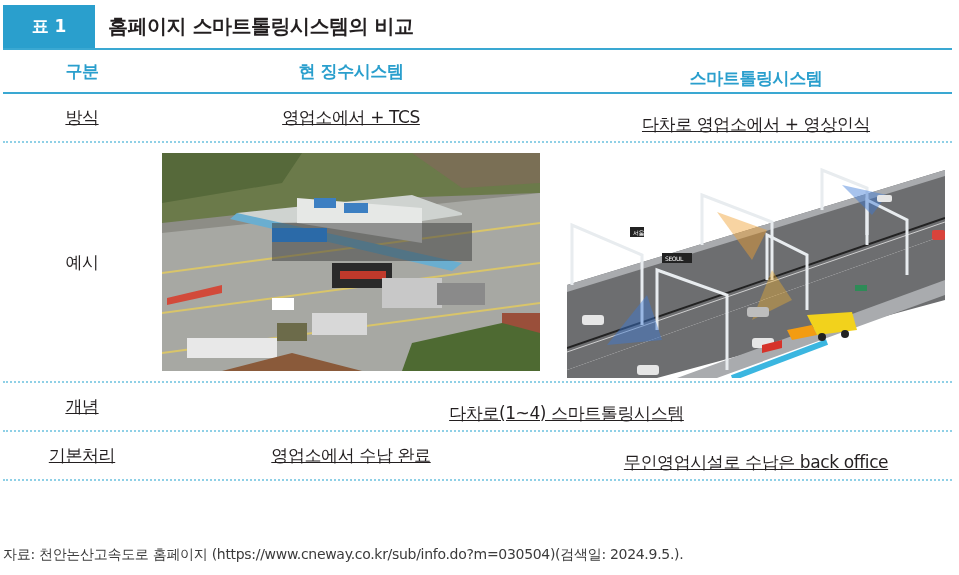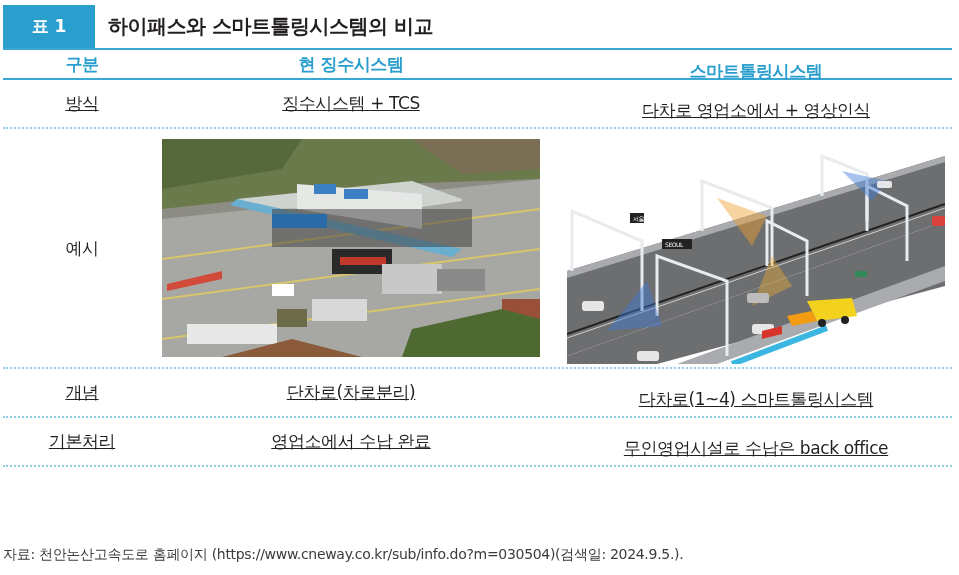--- a/index.html
+++ b/index.html
@@ -9,48 +9,48 @@
     .title-badge { position:absolute; left:3px; top:0; width:92px; height:43px; background:#2a9fcd;
                    color:#fff; font-weight:bold; font-size:17px; display:flex; align-items:center; justify-content:center; }
     .title-text { position:absolute; left:108px; top:0; height:43px; display:flex; align-items:center;
                   font-size:20px; font-weight:bold; color:#231f20; letter-spacing:-0.5px; }
     .table { position:absolute; left:3px; top:48px; width:949px; }
     .row { display:flex; align-items:center; width:100%; box-sizing:border-box; }
     .cell { text-align:center; font-size:17px; letter-spacing:-0.4px; }
     .c1 { width:158px; }
     .c2 { width:378px; margin-left:1px;text-align:center; }
     .c3 { flex:1; padding-left:20px;margin-top:14px; }
-    .header { height:32px; border-top:2px solid #3aa8d2; border-bottom:2px solid #3aa8d2; }
+    .header { height:46px; border-top:2px solid #3aa8d2; border-bottom:2px solid #3aa8d2; }
     .header .cell { color:#2a9fcd; font-weight:bold; font-size:17px; }
     .r-short { height:49px;text-decoration:underline; }
     .dotted { border-bottom:2px dotted #8fd0e6; }
     .solid-bottom { border-bottom:2px solid #3aa8d2; }
     .r-img { height:240px; }
     .img-box { position:relative; width:378px; height:218px; overflow:hidden; margin:0 auto; }
     .img-box svg { display:block; }
     .source { position:absolute; left:3px; top:546px; font-size:14px; color:#3b3b3b; letter-spacing:-0.3px;text-align:center; }
   </style>
 </head>
 <body>
 
 <div class="title-bar">
   <div class="title-badge">표 1</div>
-  <div class="title-text">하이패스와 스마트톨링시스템의 비교</div>
+  <div class="title-text">홈페이지 스마트톨링시스템의 비교</div>
 </div>
 
 <div class="table">
   <div class="row header">
     <div class="cell c1">구분</div>
     <div class="cell c2">현 징수시스템</div>
     <div class="cell c3">스마트톨링시스템</div>
   </div>
 
   <div class="row r-short dotted">
     <div class="cell c1">방식</div>
-    <div class="cell c2">징수시스템 + TCS</div>
+    <div class="cell c2">영업소에서 + TCS</div>
     <div class="cell c3">다차로 영업소에서 + 영상인식</div>
   </div>
 
   <div class="row r-img dotted">
     <div class="cell c1">예시</div>
     <div class="cell c2">
       <div class="img-box">
         <svg width="378" height="218" viewBox="0 0 378 218" xmlns="http://www.w3.org/2000/svg">
           <rect width="378" height="218" fill="#8d8d86"></rect>
           <path d="M0 0 H378 V40 L230 45 L0 70 Z" fill="#6b7a4a"></path>
@@ -121,21 +121,20 @@
           <path d="M220 170 L245 165 L250 175 L225 180 Z" fill="#f39c12"></path>
           <path d="M195 185 L215 180 L215 188 L195 193 Z" fill="#d6332a"></path>
           <rect x="288" y="125" width="12" height="6" fill="#2e8b57"></rect>
         </svg>
       </div>
     </div>
   </div>
 
   <div class="row r-short dotted">
     <div class="cell c1">개념</div>
-    <div class="cell c2">단차로(차로분리)</div>
     <div class="cell c3">다차로(1~4) 스마트톨링시스템</div>
   </div>
 
   <div class="row r-short dotted">
     <div class="cell c1">기본처리</div>
     <div class="cell c2">영업소에서 수납 완료</div>
     <div class="cell c3">무인영업시설로 수납은 back office</div>
   </div>
 
 </div>

